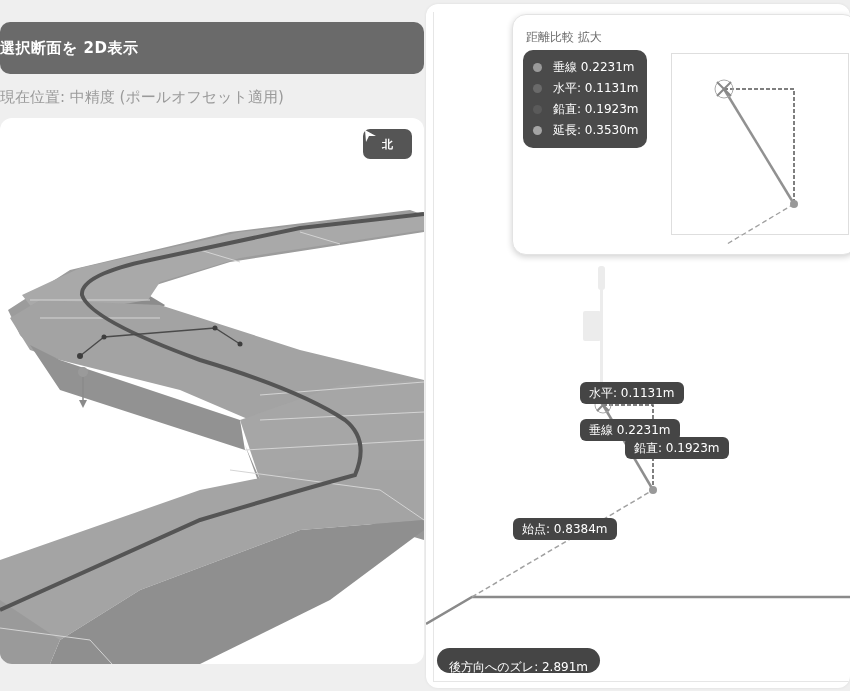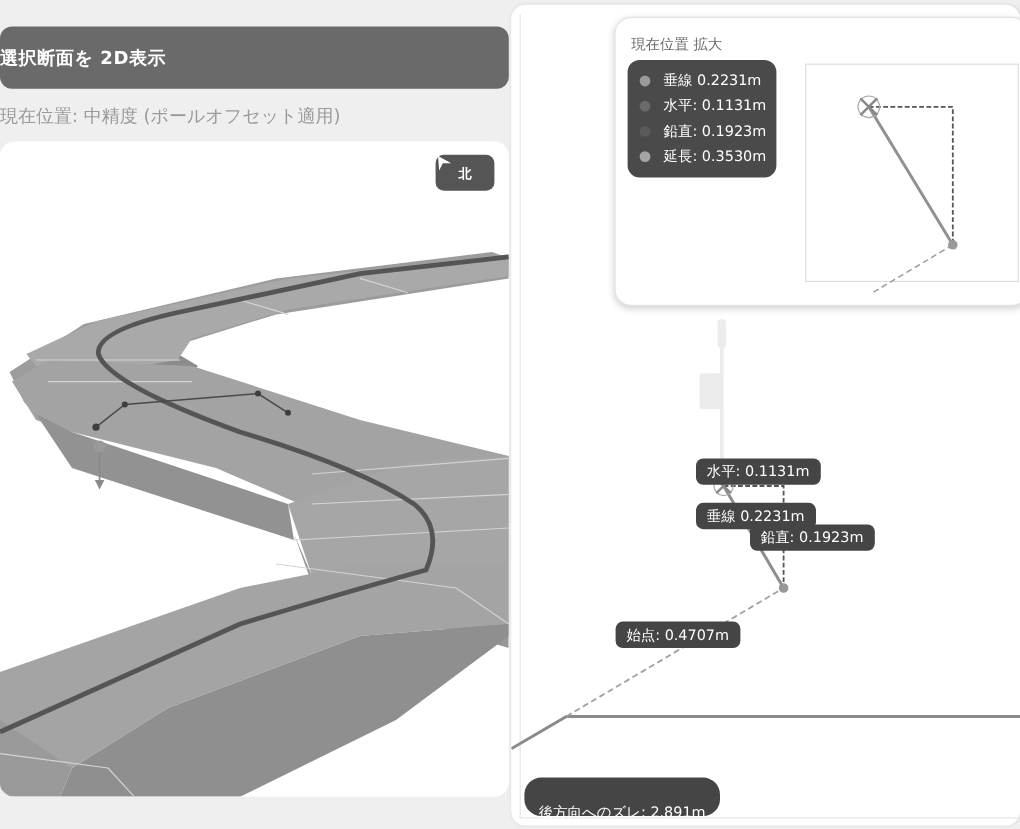--- a/index.html
+++ b/index.html
@@ -17,21 +17,21 @@
   .view2d { position: absolute; left: 426px; top: 4px; width: 424px; height: 684px; background: #fff; border-radius: 12px; overflow: hidden; box-shadow: 0 0 3px rgba(0,0,0,0.08); }
   .view2d-inner { position: absolute; left: 7px; top: 8px; width: 420px; height: 670px; border-left: 1px solid #e6e6e6; border-bottom: 1px solid #e6e6e6; }
   .view2d > svg { position: absolute; left: 0; top: 0; }
   .zoom-card { position: absolute; left: 86px; top: 10px; width: 345px; height: 241px; background: #fff; border-radius: 14px; box-shadow: 0 2px 6px rgba(0,0,0,0.18); border: 1px solid #e3e3e3; }
   .zoom-title { position: absolute; left: 13px; top: 14px; font-size: 12px; color: #6a6a6a; }
   .legend { position: absolute; left: 10px; top: 35px; width: 124px; height: 98px; background: #4a4a4a; border-radius: 10px; padding: 7px 0 0 10px; }
   .legend-row { display: flex; align-items: center; height: 21px; color: #fff; font-size: 12px; }
   .legend-dot { width: 9px; height: 9px; border-radius: 50%; margin-right: 11px; }
   .zoom-plot { position: absolute; left: 158px; top: 38px; width: 178px; height: 182px; border: 1px solid #dedede; }
   .tag { position: absolute; background: #454545; color: #fff; font-size: 12px; border-radius: 6px; padding: 0 9px; height: 22px; line-height: 22px; white-space: nowrap; }
-  .tag-pill { border-radius: 14px; height: 15px; line-height: 27px; padding: 16px 12px; }
+  .tag-pill { border-radius: 14px; height: 25px; line-height: 27px; padding: 6px 12px; }
 </style>
 </head>
 <body>
 
 <div class="root">
 
   <div class="btn-2d">
     <span>選択断面を 2D表示</span>
   </div>
   <div class="status">現在位置: 中精度 (ポールオフセット適用)</div>
@@ -110,21 +110,21 @@
 
       <polyline points="603,405 653,405 653,490" fill="none" stroke="#555" stroke-width="1.5" stroke-dasharray="4,2"></polyline>
 
       <circle cx="603" cy="405" r="8" fill="none" stroke="#aaa" stroke-width="1"></circle>
       <line x1="597" y1="399" x2="609" y2="411" stroke="#888" stroke-width="2"></line>
       <line x1="609" y1="399" x2="597" y2="411" stroke="#888" stroke-width="2"></line>
       <circle cx="653" cy="490" r="4" fill="#999"></circle>
     </svg>
 
     <div class="zoom-card">
-      <div class="zoom-title">現在位置 拡大</div>
+      <div class="zoom-title">距離比較 拡大</div>
       <div class="legend">
         <div class="legend-row">
           <span class="legend-dot" style="background:#9a9a9a"></span>
           <span>垂線 0.2231m</span>
         </div>
         <div class="legend-row">
           <span class="legend-dot" style="background:#6a6a6a"></span>
           <span>水平: 0.1131m</span>
         </div>
         <div class="legend-row">
@@ -145,16 +145,16 @@
           <line x1="45" y1="28" x2="59" y2="42" stroke="#888" stroke-width="2"></line>
           <line x1="59" y1="28" x2="45" y2="42" stroke="#888" stroke-width="2"></line>
           <circle cx="122" cy="150" r="4" fill="#999"></circle>
         </svg>
       </div>
     </div>
 
     <div class="tag" style="left:154px; top:378px;">水平: 0.1131m</div>
     <div class="tag" style="left:154px; top:415px;">垂線 0.2231m</div>
     <div class="tag" style="left:199px; top:433px;">鉛直: 0.1923m</div>
-    <div class="tag" style="left:87px; top:514px;">始点: 0.4707m</div>
+    <div class="tag" style="left:87px; top:514px;">始点: 0.8384m</div>
     <div class="tag tag-pill" style="left:11px; top:644px;">後方向へのズレ: 2.891m</div>
   </div>
 </div>
 
 </body></html>

